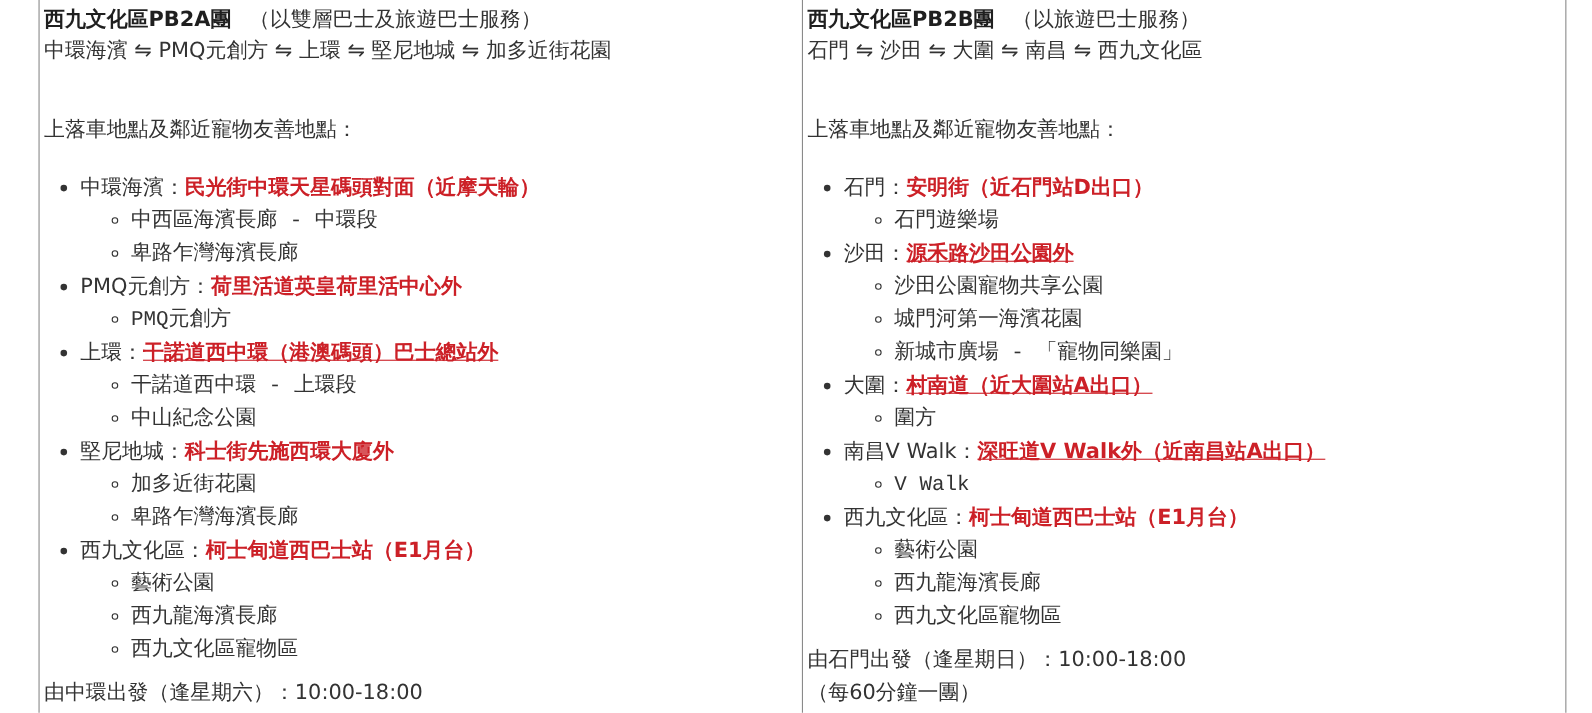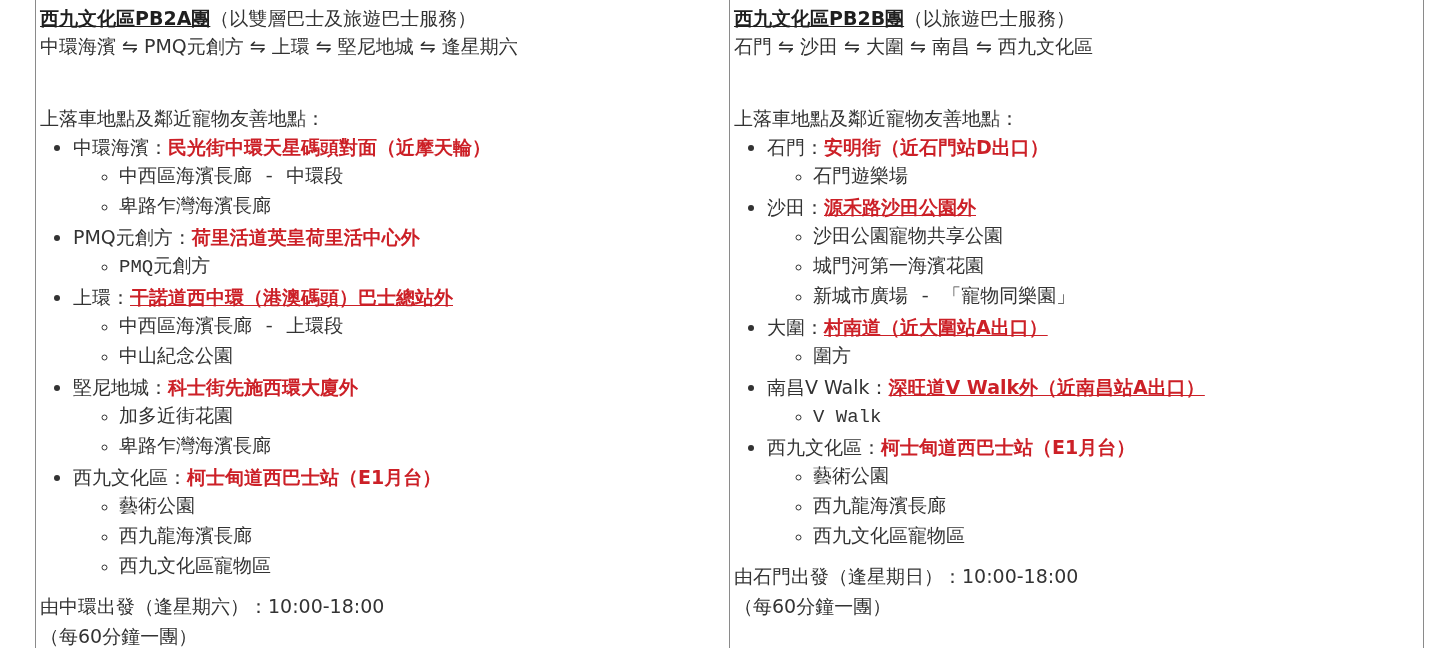--- a/index.html
+++ b/index.html
@@ -29,27 +29,26 @@
     border-top: none;
     vertical-align: top;
     padding: 4px 8px 12px 4px;
     width: 50%;
     height: 644px;
   }
   p.head { margin: 0; line-height: 28px; }
   .title {
     font-weight: bold;
     color: var(--title);
-    text-decoration: underline;
   }
-  .subtitle { color: var(--text); }
+  .subtitle { color: var(--text); margin-left: 16px; }
   .route { color: var(--text); }
   p.list-heading { margin: 44px 0 0 0; line-height: 28px; }
   ul.stops {
-    margin: 0 0 0 0;
+    margin: 23px 0 0 0;
     padding-left: 33px;
     list-style: disc;
     line-height: 30px;
   }
   ul.places {
     margin: 0;
     padding-left: 46px;
     list-style: circle;
     font-family: Liberation Mono, monospace;
   }
@@ -59,42 +58,42 @@
   p.departure { margin: 9px 0 0 0; line-height: 30px; }
 </style>
 </head>
 <body>
 
 <table class="tour-table">
   <tbody>
       <tr>
 
     <td class="cell">
-      <p class="head"><span class="title">西九文化區PB2A團</span><span class="subtitle">（以雙層巴士及旅遊巴士服務）</span><br><span class="route">中環海濱 ⇋ PMQ元創方 ⇋ 上環 ⇋ 堅尼地城 ⇋ 逢星期六</span></p>
+      <p class="head"><span class="title">西九文化區PB2A團</span><span class="subtitle">（以雙層巴士及旅遊巴士服務）</span><br><span class="route">中環海濱 ⇋ PMQ元創方 ⇋ 上環 ⇋ 堅尼地城 ⇋ 加多近街花園</span></p>
 
       <p class="list-heading">上落車地點及鄰近寵物友善地點：</p>
 
       <ul class="stops">
         <li>
           <span class="stop-name">中環海濱：</span><span class="pickup">民光街中環天星碼頭對面（近摩天輪）</span>
           <ul class="places">
             <li>中西區海濱長廊 - 中環段</li>
             <li>卑路乍灣海濱長廊</li>
           </ul>
         </li>
         <li>
           <span class="stop-name">PMQ元創方：</span><span class="pickup">荷里活道英皇荷里活中心外</span>
           <ul class="places">
             <li>PMQ元創方</li>
           </ul>
         </li>
         <li>
           <span class="stop-name">上環：</span><span class="pickup link">干諾道西中環（港澳碼頭）巴士總站外</span>
           <ul class="places">
-            <li>中西區海濱長廊 - 上環段</li>
+            <li>干諾道西中環 - 上環段</li>
             <li>中山紀念公園</li>
           </ul>
         </li>
         <li>
           <span class="stop-name">堅尼地城：</span><span class="pickup">科士街先施西環大廈外</span>
           <ul class="places">
             <li>加多近街花園</li>
             <li>卑路乍灣海濱長廊</li>
           </ul>
         </li>

